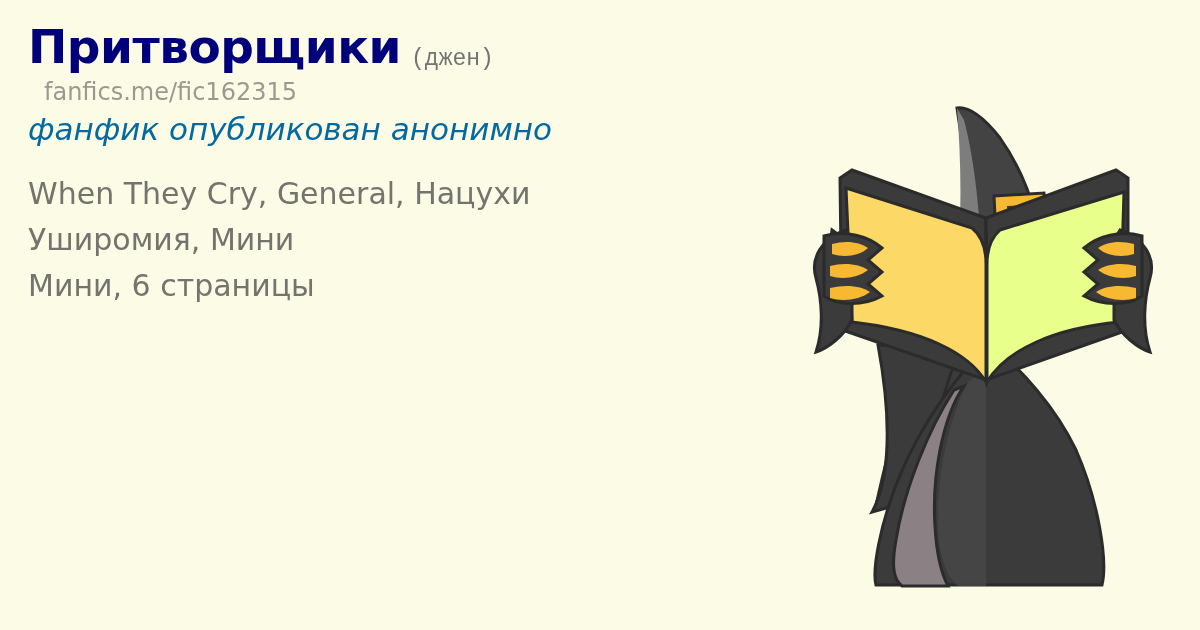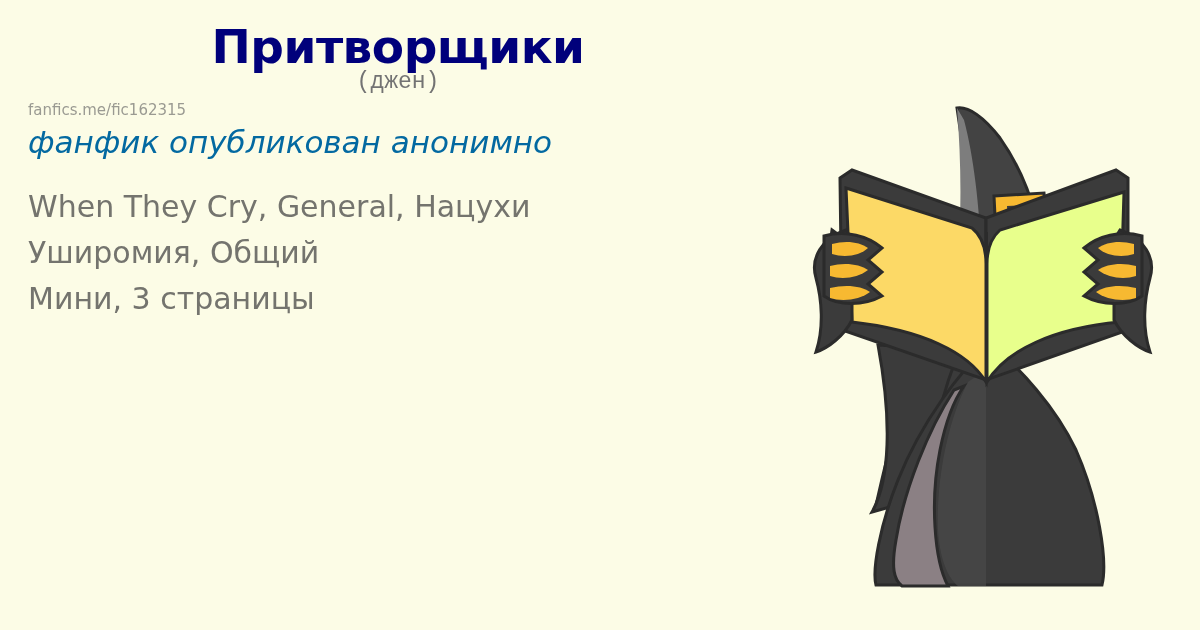--- a/index.html
+++ b/index.html
@@ -23,45 +23,46 @@
   
   .text-col {
     position: absolute;
     left: 28px;
     top: 22px;
     width: 740px;
   }
 
   .title-row {
     display: flex;
-    align-items: center;
+    align-items: flex-end;
+    gap: 10px;
     white-space: nowrap;
-    flex-direction: column;
   }
   .fic-title {
     font-family: "DejaVu Sans", sans-serif;
     font-weight: bold;
     font-size: 47px;
     line-height: 1.05;
     color: #00007B;
     letter-spacing: -0.5px;
   }
   .fic-genre {
     font-family: Liberation Mono, monospace;
     font-size: 23px;
     color: #737373;
     line-height: 1;
   }
 
   .fic-url {
     margin-top: 8px;
     font-family: "DejaVu Sans", sans-serif;
-    font-size: 15px;
+    font-size: 24px;
     color: #9A9A92;
     line-height: 1.1;
+    margin-left: 16px;
   }
 
   .fic-author {
     margin-top: 6px;
     font-family: "DejaVu Sans", sans-serif;
     font-style: italic;
     font-size: 31px;
     color: #0369a1;
     line-height: 1.15;
   }
@@ -105,22 +106,22 @@
       <span class="fic-title">Притворщики</span>
       <span class="fic-genre">(джен)</span>
     </div>
 
     <div class="fic-url">fanfics.me/fic162315</div>
 
     <div class="fic-author">фанфик опубликован анонимно</div>
 
     <div class="meta-block">
       <div class="meta-line">When They Cry, General, Нацухи</div>
-      <div class="meta-line">Уширомия, Общий</div>
-      <div class="meta-line">Мини, 3 страницы</div>
+      <div class="meta-line">Уширомия, Мини</div>
+      <div class="meta-line">Мини, 6 страницы</div>
     </div>
 
   </div>
 
   <div class="illustration">
     <svg viewBox="0 0 420 630" xmlns="http://www.w3.org/2000/svg">
 
       <g>
         <path d="M150 330 C 128 400, 112 470, 104 505 L 176 505 C 186 470, 205 405, 228 352 Z" fill="#3B3B3B" stroke="#2B2B2B" stroke-width="3"></path>
         <path d="M106 345 C 120 420, 118 480, 100 512 L 150 498 C 160 440, 170 390, 188 350 Z" fill="#3B3B3B" stroke="#2B2B2B" stroke-width="3"></path>

